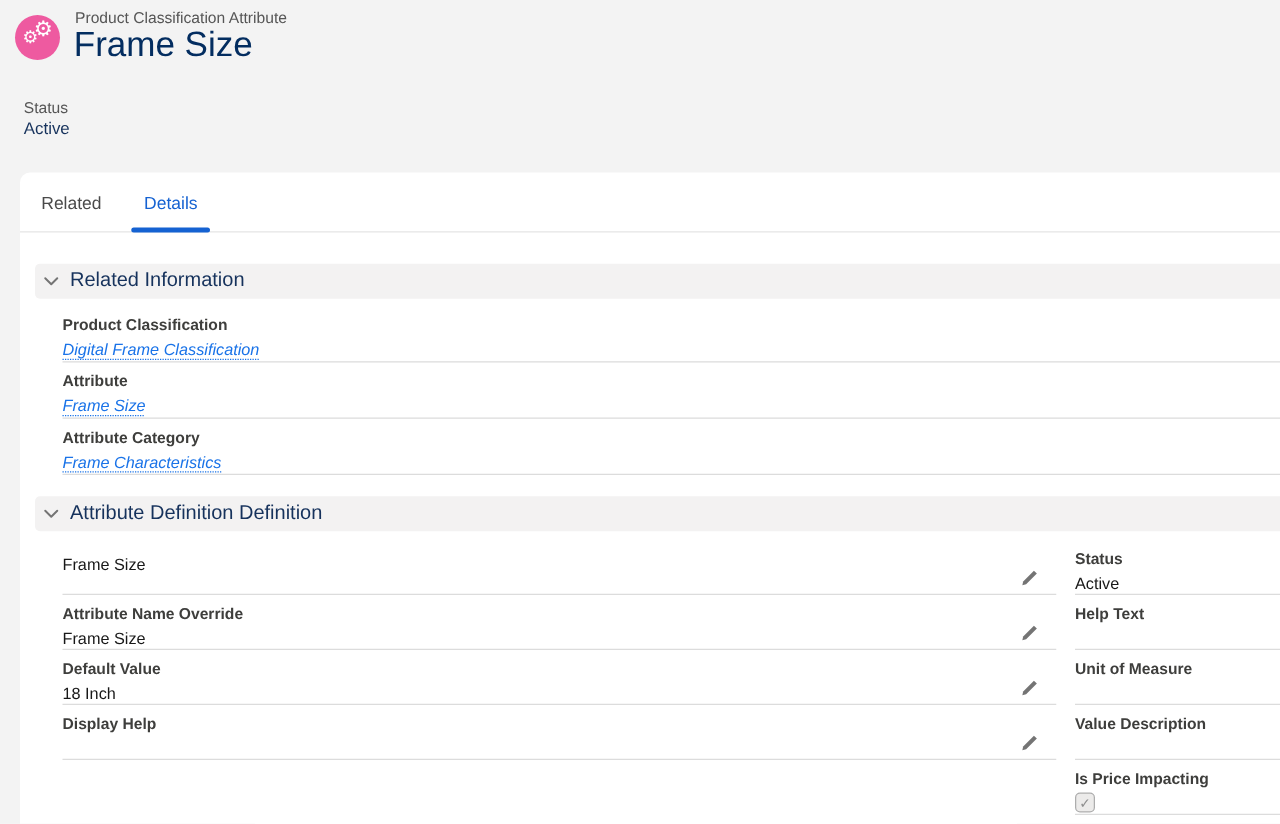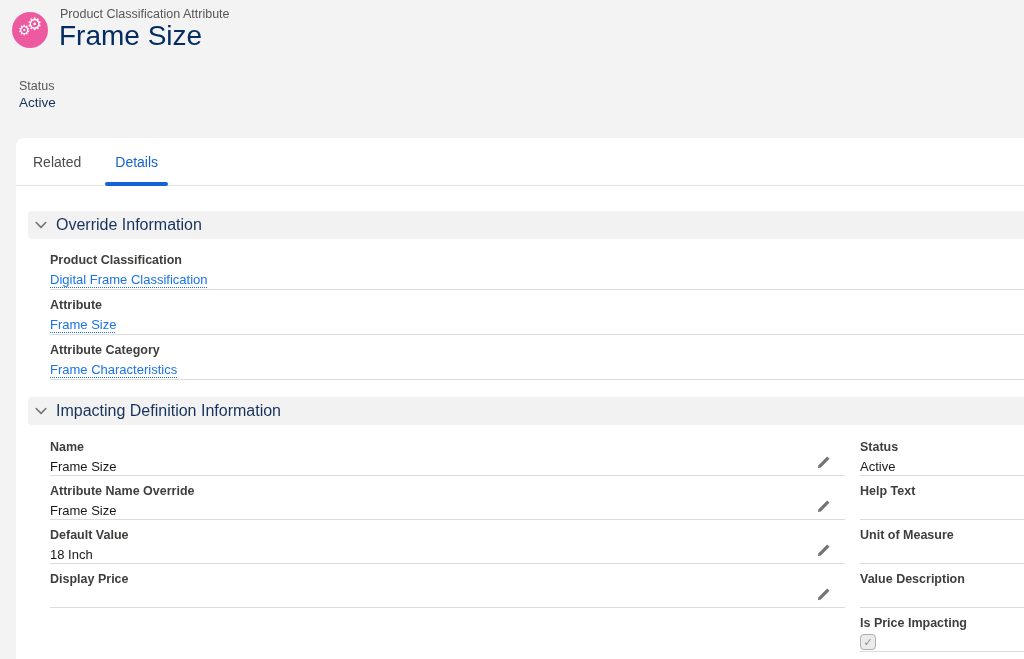--- a/index.html
+++ b/index.html
@@ -39,21 +39,21 @@
   .section-title{font-size:16px;color:#16325c;}
   .bar1{margin-top:25px;}
   .bar2{margin-top:17px;}
 
   
   .rel-rows{margin-left:34px;margin-top:6px;}
   .rel-row{box-sizing:border-box;height:45px;padding-top:8px;border-bottom:1px solid #dcdcdc;}
   .field-label{font-size:12.5px;font-weight:700;color:#3e3e3c;line-height:15px;}
   .field-value{font-size:13px;color:#181818;line-height:18px;margin-top:3px;min-height:18px;}
   a.rec-link{color:#1a73e8;text-decoration:underline dotted;text-underline-offset:3px;
-    text-decoration-thickness:1px;cursor:pointer;}
+    text-decoration-thickness:1px;cursor:pointer;font-style:italic;}
 
   
   .def-grid{margin-left:34px;margin-top:7px;display:grid;
     grid-template-columns:795px 795px;column-gap:15px;}
   .def-row{position:relative;box-sizing:border-box;height:44px;padding-top:8px;
     border-bottom:1px solid #dcdcdc;}
   .pencil-btn{position:absolute;right:14px;bottom:5px;width:15px;height:15px;padding:0;
     border:none;background:transparent;cursor:pointer;}
   .pencil-btn svg{display:block;}
 
@@ -81,21 +81,21 @@
 
     <div class="tabbar">
       <div class="tab">Related</div>
       <div class="tab active">Details</div>
     </div>
 
     <div class="section-bar bar1">
       <svg class="chev" viewBox="0 0 16 16">
         <path d="M2.5 5.2 L8 10.7 L13.5 5.2" fill="none" stroke="#747474" stroke-width="1.8" stroke-linecap="round" stroke-linejoin="round"></path>
       </svg>
-      <span class="section-title">Override Information</span>
+      <span class="section-title">Related Information</span>
     </div>
 
     <div class="rel-rows">
       <div class="rel-row">
         <div class="field-label">Product Classification</div>
         <div class="field-value"><a class="rec-link">Digital Frame Classification</a></div>
       </div>
       <div class="rel-row">
         <div class="field-label">Attribute</div>
         <div class="field-value"><a class="rec-link">Frame Size</a></div>
@@ -103,28 +103,27 @@
       <div class="rel-row">
         <div class="field-label">Attribute Category</div>
         <div class="field-value"><a class="rec-link">Frame Characteristics</a></div>
       </div>
     </div>
 
     <div class="section-bar bar2">
       <svg class="chev" viewBox="0 0 16 16">
         <path d="M2.5 5.2 L8 10.7 L13.5 5.2" fill="none" stroke="#747474" stroke-width="1.8" stroke-linecap="round" stroke-linejoin="round"></path>
       </svg>
-      <span class="section-title">Impacting Definition Information</span>
+      <span class="section-title">Attribute Definition Definition</span>
     </div>
 
     <div class="def-grid">
 
       <div>
         <div class="def-row">
-          <div class="field-label">Name</div>
           <div class="field-value">Frame Size</div>
           <button class="pencil-btn">
             <svg width="15" height="15" viewBox="0 0 16 16">
                 <path d="M11.9 1.6l2.5 2.5-9.2 9.2-3.2.7.7-3.2z" fill="#747474"></path>
               </svg>
           </button>
         </div>
         <div class="def-row">
           <div class="field-label">Attribute Name Override</div>
           <div class="field-value">Frame Size</div>
@@ -137,21 +136,21 @@
         <div class="def-row">
           <div class="field-label">Default Value</div>
           <div class="field-value">18 Inch</div>
           <button class="pencil-btn">
             <svg width="15" height="15" viewBox="0 0 16 16">
                 <path d="M11.9 1.6l2.5 2.5-9.2 9.2-3.2.7.7-3.2z" fill="#747474"></path>
               </svg>
           </button>
         </div>
         <div class="def-row">
-          <div class="field-label">Display Price</div>
+          <div class="field-label">Display Help</div>
           <div class="field-value"></div>
           <button class="pencil-btn">
             <svg width="15" height="15" viewBox="0 0 16 16">
                 <path d="M11.9 1.6l2.5 2.5-9.2 9.2-3.2.7.7-3.2z" fill="#747474"></path>
               </svg>
           </button>
         </div>
       </div>
 
       <div>

